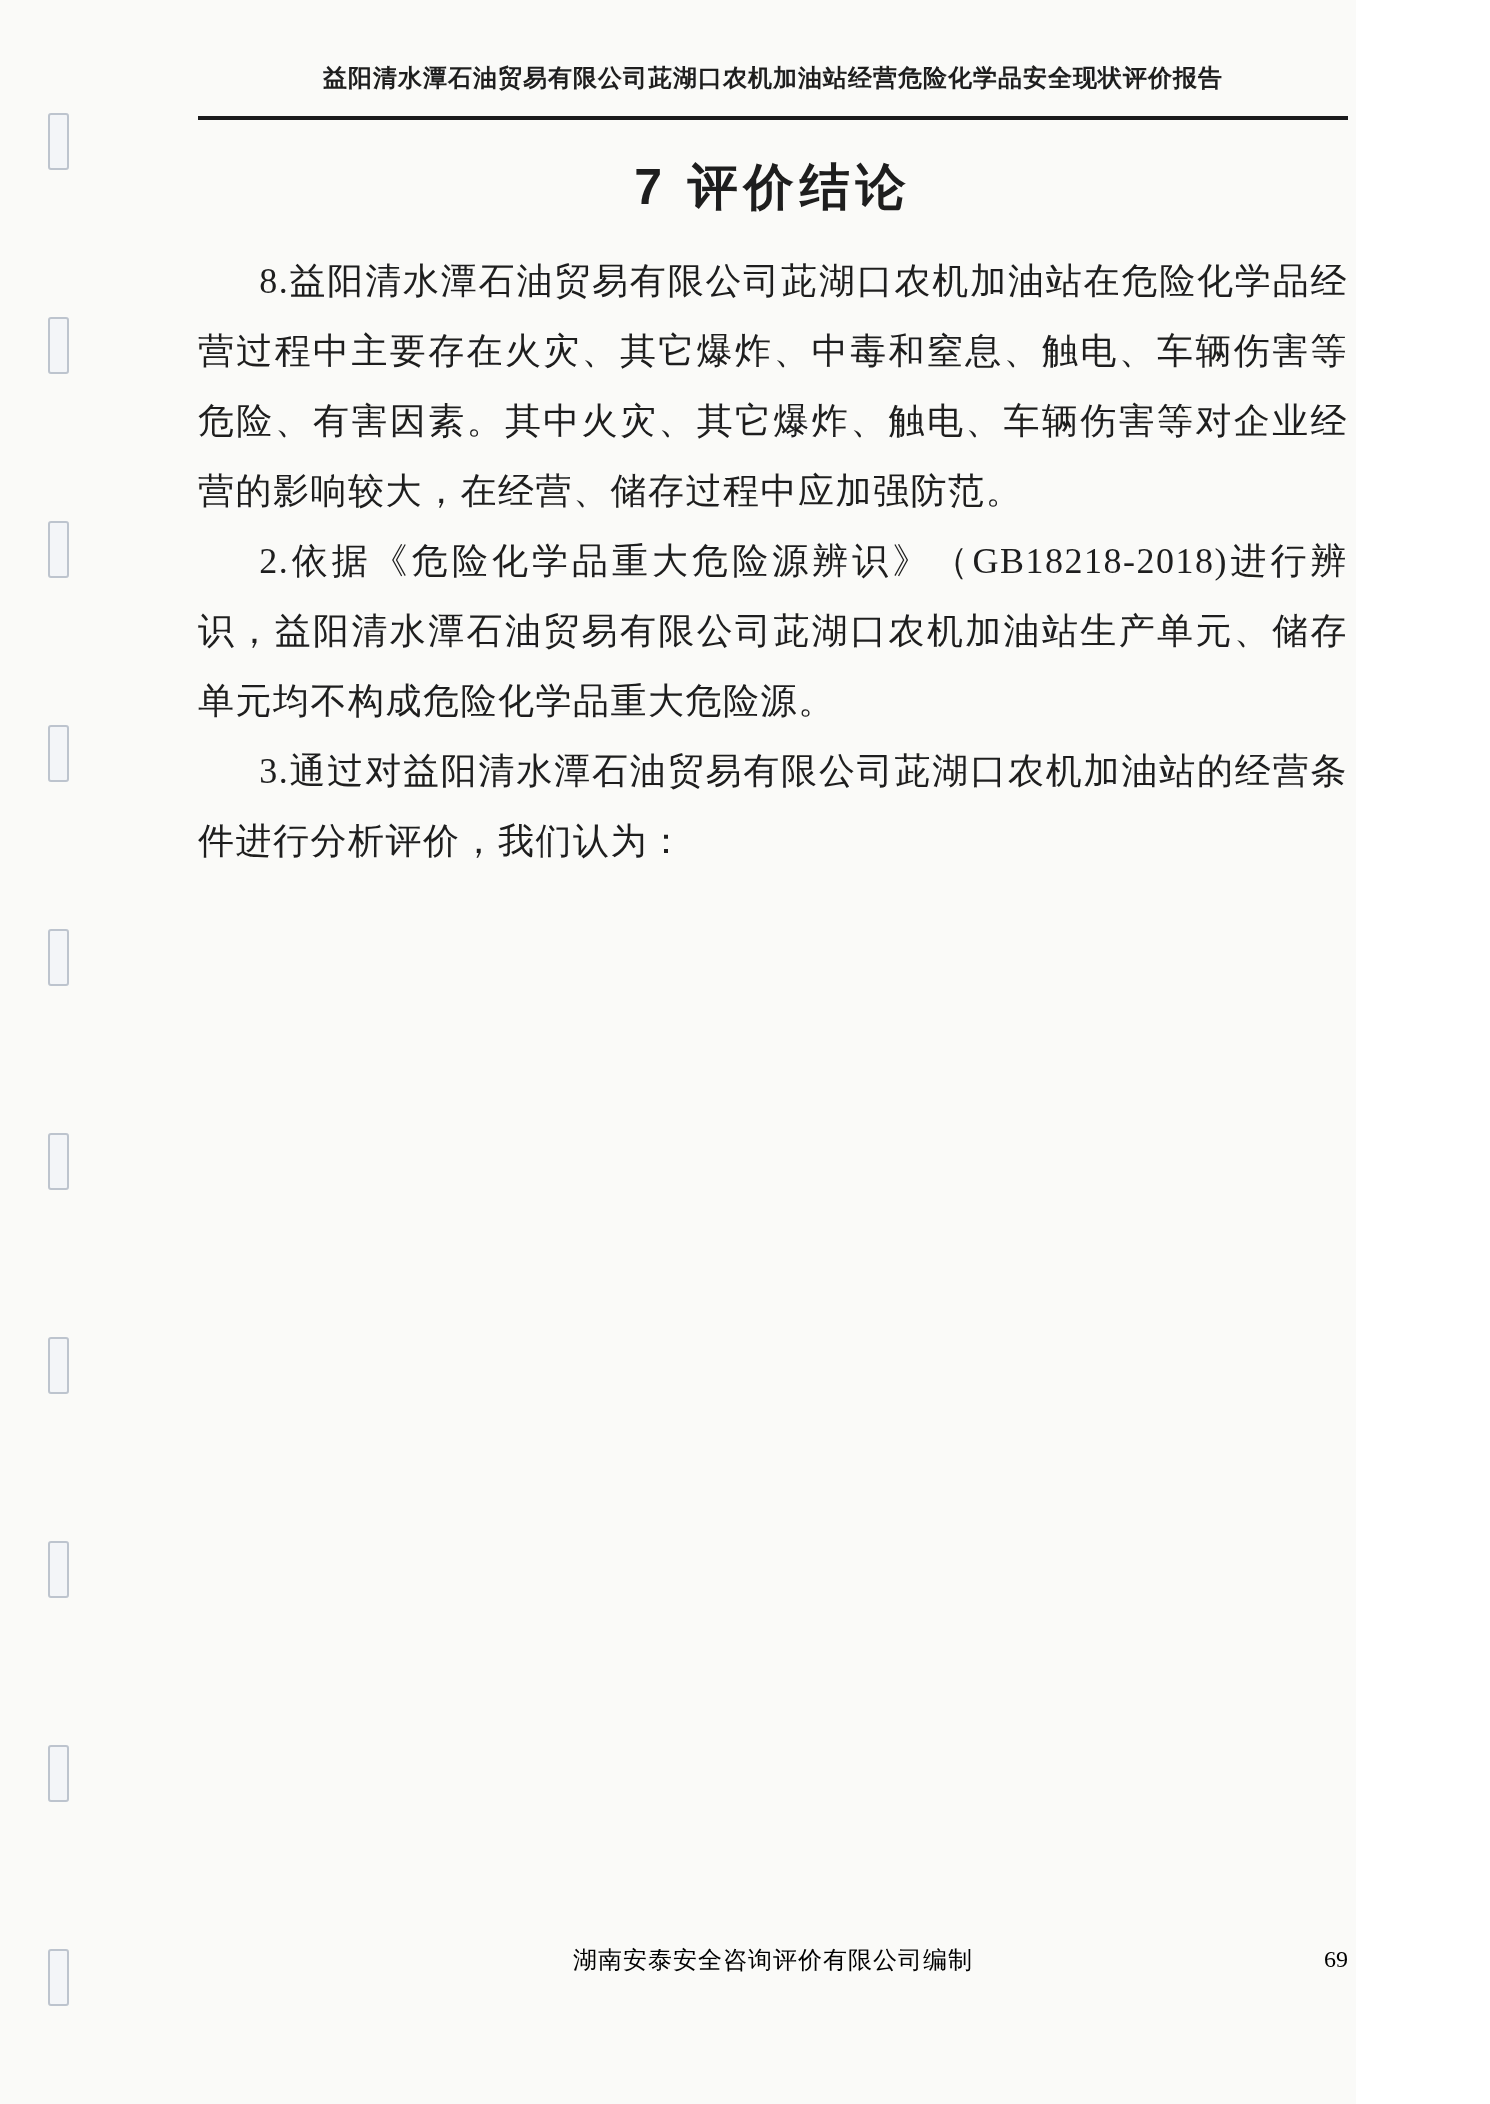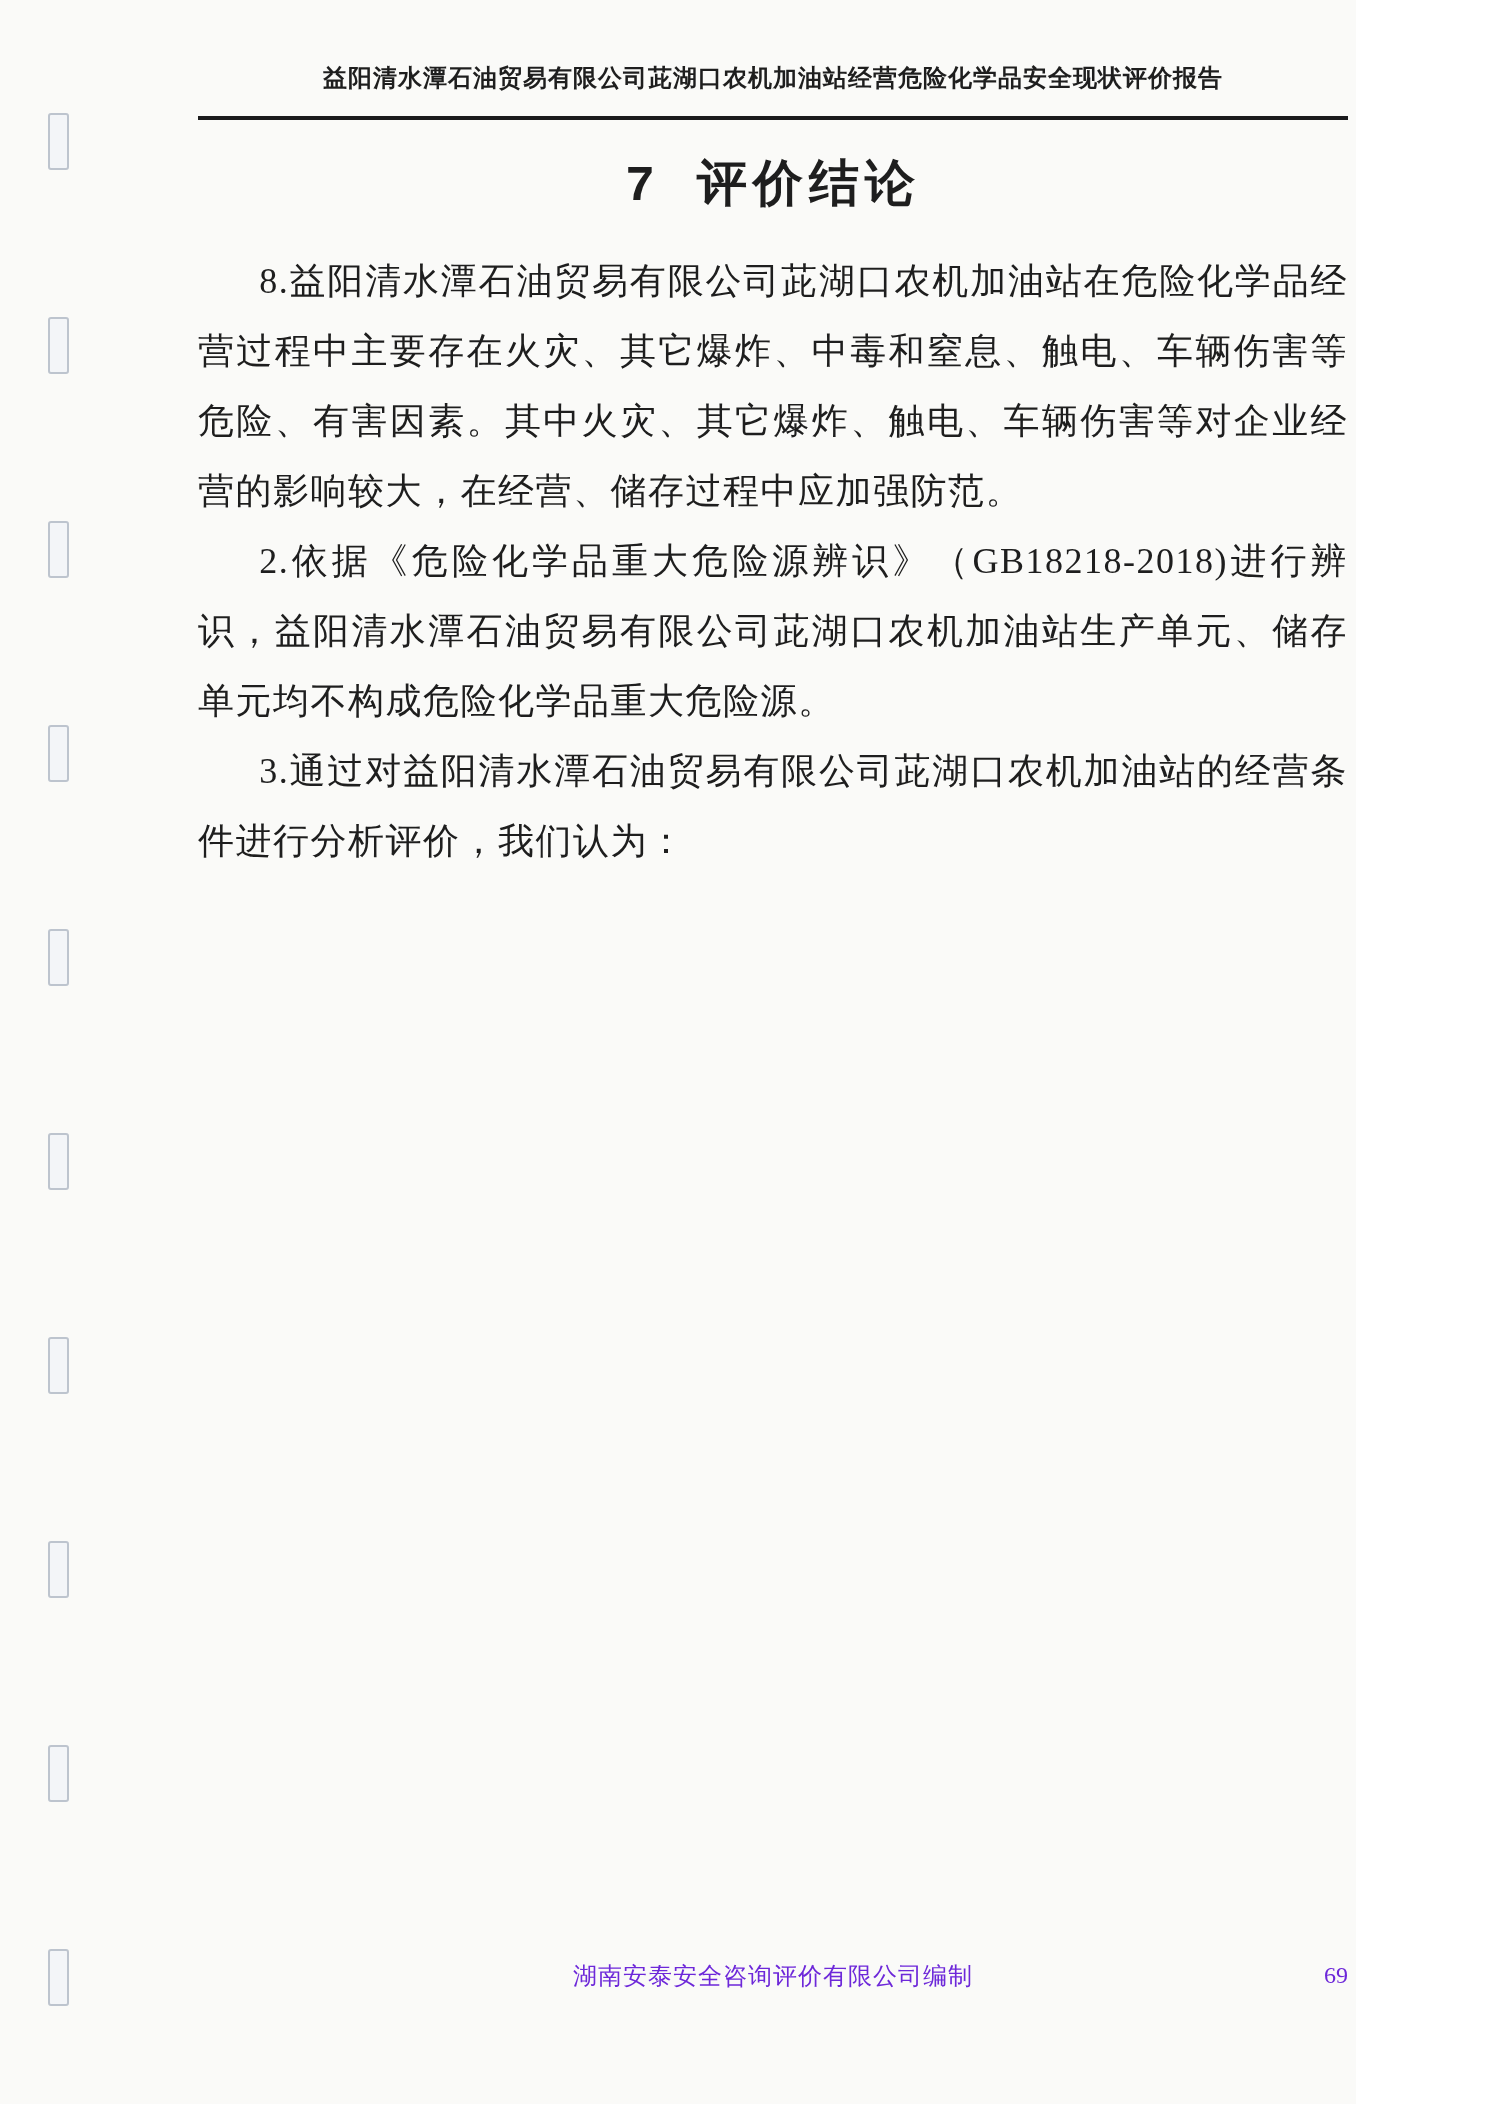--- a/index.html
+++ b/index.html
@@ -18,36 +18,36 @@
     box-sizing:border-box;
   }
   .content{position:absolute;left:198px;top:0;width:1150px;}
   .doc-header-text{
     margin-top:62px;text-align:center;
     font-size:24px;font-weight:bold;letter-spacing:1px;white-space:nowrap;
   }
   .header-rule{margin-top:22px;height:4px;background:#1b1b1d;}
   .section-title{
     margin:40px 0 0;text-align:center;
-    font-family:Liberation Mono, monospace;
+    font-family:Liberation Sans, sans-serif;
     font-weight:bold;font-size:50px;line-height:54px;letter-spacing:6px;
   }
   .body{margin-top:32px;}
   .body p{
     margin:0;
     font-size:36px;line-height:70px;
     letter-spacing:1.5px;
     text-align:justify;text-justify:inter-character;
     text-indent:2em;
   }
   .body p.numbered{text-indent:1.7em;}
   .body sup{font-size:0.55em;line-height:0;}
   .footer{
     position:absolute;left:198px;top:1944px;width:1150px;
-    font-size:24px;color:#6d28d9;margin-top:16px;
+    font-size:24px;color:#000000;
   }
   .footer-text{display:block;text-align:center;letter-spacing:1px;}
   .page-number{position:absolute;right:0;top:2px;letter-spacing:0;}
 </style>
 </head>
 <body>
 
 <div class="page">
 
   <div id="holes">

